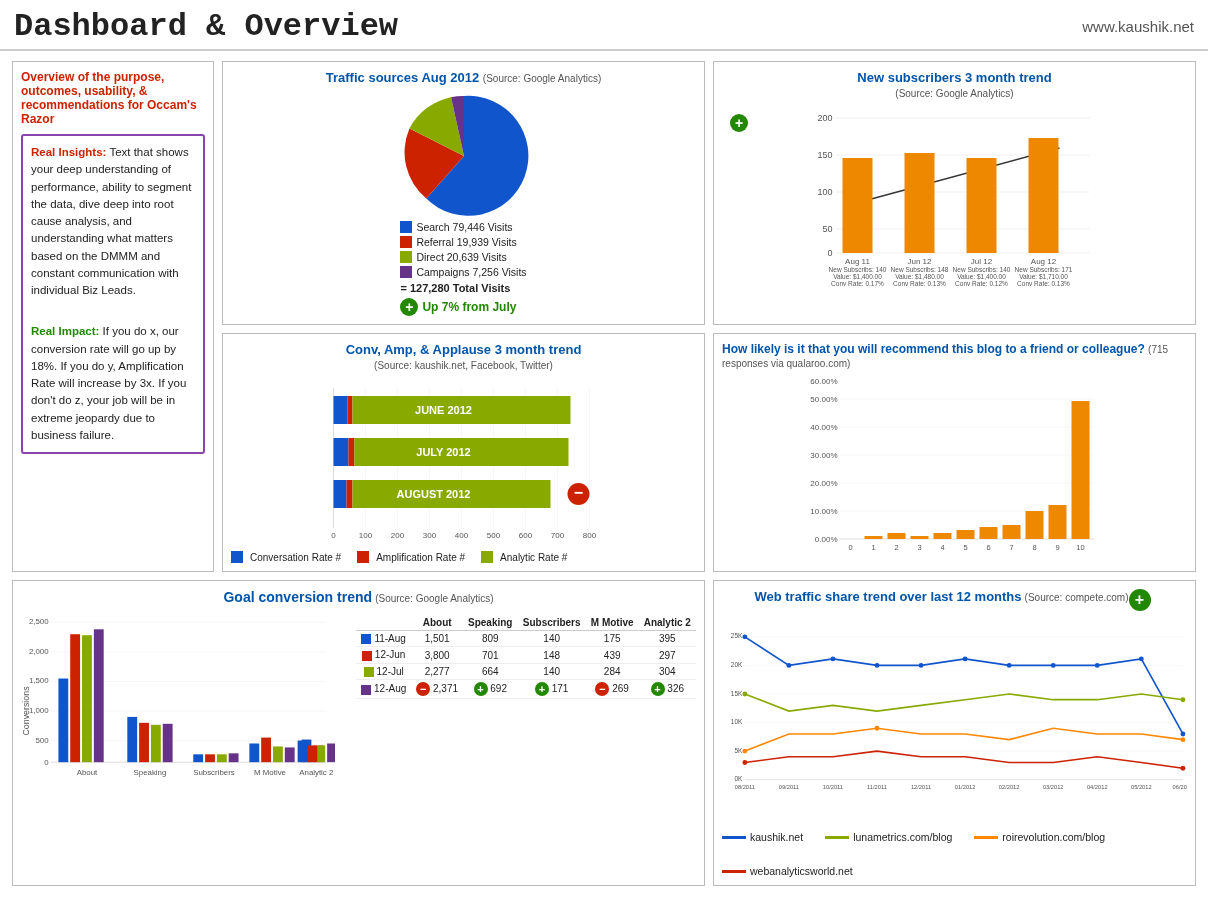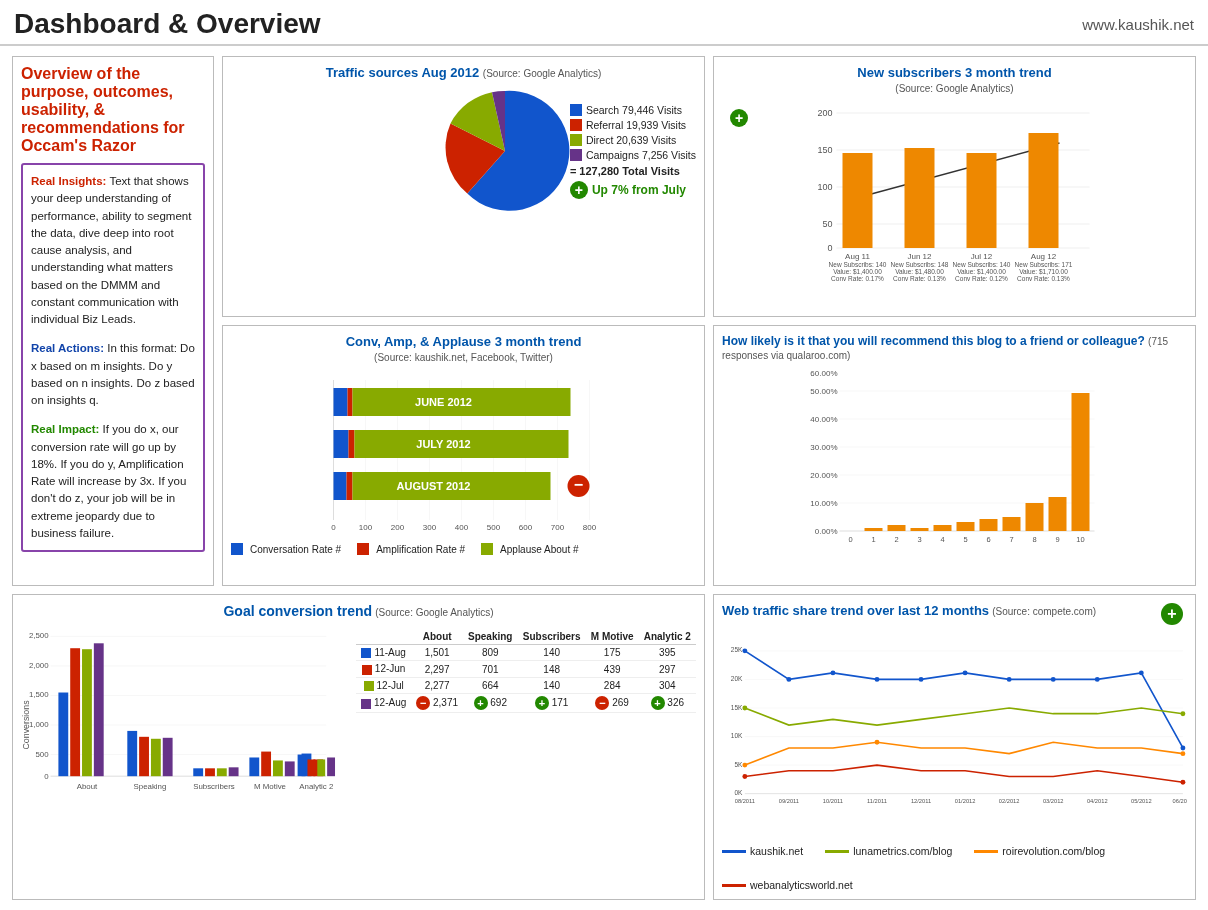--- a/index.html
+++ b/index.html
@@ -12,23 +12,24 @@
       color: #222;
     }
     .page-header {
       display: flex;
       justify-content: space-between;
       align-items: center;
       padding: 8px 14px 4px 14px;
       border-bottom: 2px solid #ccc;
     }
     .page-title {
-      font-size: 28px;
+      font-size: 32px;
       font-weight: bold;
       color: #222;
+      font-family: Liberation Mono, monospace;
     }
     .page-url {
       font-size: 15px;
       color: #555;
     }
     .main-grid {
       display: grid;
       grid-template-columns: 210px 1fr 1fr;
       grid-template-rows: auto auto auto;
       gap: 0;
@@ -67,21 +68,21 @@
     }
     .panel-webtraffic {
       grid-column: 3;
       grid-row: 3;
     }
 
     
     .left-intro {
       color: #cc2200;
       font-weight: bold;
-      font-size: 16px;
+      font-size: 12px;
       margin-bottom: 8px;
     }
     .insights-box {
       border: 2px solid #8844aa;
       padding: 8px;
       margin-bottom: 25px;
       border-radius: 3px;
     }
     .insights-box p {
       font-size: 11.5px;
@@ -100,21 +101,22 @@
       margin-bottom: 6px;
     }
     .panel-source {
       font-size: 10px;
       color: #555;
       font-weight: normal;
     }
     .traffic-inner {
       display: flex;
       align-items: center;
-      justify-content: flex-end;
+      justify-content: center;
+      flex-direction: column;
     }
     .pie-container {
       width: 130px;
       height: 130px;
       flex-shrink: 0;
     }
     .legend-list {
       font-size: 10.5px;
       list-style: none;
     }
@@ -283,23 +285,20 @@
 
 <div class="main-grid">
 
   <div class="panel panel-left">
     <div class="left-intro">Overview of the purpose, outcomes, usability, &amp; recommendations for Occam's Razor</div>
     <div class="insights-box">
       <p>
         <span class="label-red">Real Insights:</span><span> Text that shows your deep understanding of performance, ability to segment the data, dive deep into root cause analysis, and understanding what matters based on the DMMM and constant communication with individual Biz Leads.</span>
       </p>
       <br>
-      <p>
-        <span class="label-blue">Real Actions:</span><span> In this format: Do x based on m insights. Do y based on n insights. Do z based on insights q.</span>
-      </p>
       <br>
       <p>
         <span class="label-green">Real Impact:</span><span> If you do x, our conversion rate will go up by 18%. If you do y, Amplification Rate will increase by 3x. If you don't do z, your job will be in extreme jeopardy due to business failure.</span>
       </p>
     </div>
   </div>
 
   <div class="panel panel-traffic">
     <div class="panel-title">
       <span>Traffic sources Aug 2012</span>
@@ -437,21 +436,21 @@
       <div class="conv-legend-item">
         <span class="legend-dot" style="background:#1155cc;width:12px;height:12px;display:inline-block;"></span>
         <span>Conversation Rate #</span>
       </div>
       <div class="conv-legend-item">
         <span class="legend-dot" style="background:#cc2200;width:12px;height:12px;display:inline-block;"></span>
         <span>Amplification Rate #</span>
       </div>
       <div class="conv-legend-item">
         <span class="legend-dot" style="background:#88aa00;width:12px;height:12px;display:inline-block;"></span>
-        <span>Applause About #</span>
+        <span>Analytic Rate #</span>
       </div>
     </div>
   </div>
 
   <div class="panel panel-recommend">
     <div class="recommend-title">
       <span>How likely is it that you will recommend this blog to a friend or colleague?</span>
       <span style="color:#555;font-size:10px;font-weight:normal;">(715 responses via qualaroo.com)</span>
     </div>
     <svg width="100%" height="185" viewBox="0 0 290 185">
@@ -574,21 +573,21 @@
             <tr class="row-aug">
               <td><span class="color-box" style="background:#1155cc"></span>11-Aug</td>
               <td>1,501</td>
               <td>809</td>
               <td>140</td>
               <td>175</td>
               <td>395</td>
             </tr>
             <tr class="row-jun">
               <td><span class="color-box" style="background:#cc2200"></span>12-Jun</td>
-              <td>2,297</td>
+              <td>3,800</td>
               <td>701</td>
               <td>148</td>
               <td>439</td>
               <td>297</td>
             </tr>
             <tr class="row-jul">
               <td><span class="color-box" style="background:#88aa00"></span>12-Jul</td>
               <td>2,277</td>
               <td>664</td>
               <td>140</td>
@@ -603,21 +602,21 @@
               <td><span class="inline-minus">−</span> 269</td>
               <td><span class="inline-plus">+</span> 326</td>
             </tr>
           </tbody>
         </table>
       </div>
     </div>
   </div>
 
   <div class="panel panel-webtraffic">
-    <div style="display:flex;justify-content:space-between;align-items:flex-start;">
+    <div style="display:flex;justify-content:center;align-items:flex-start;">
       <div>
         <span class="webtraffic-title">Web traffic share trend over last 12 months</span>
         <span class="panel-source">(Source: compete.com)</span>
       </div>
       <span class="plus-circle" style="width:22px;height:22px;font-size:16px;flex-shrink:0;">+</span>
     </div>
     <svg width="100%" height="210" viewBox="0 0 570 210">
 
       <text x="25" y="185" font-size="8" fill="#555" text-anchor="end">0K</text>
       <text x="25" y="150" font-size="8" fill="#555" text-anchor="end">5K</text>

